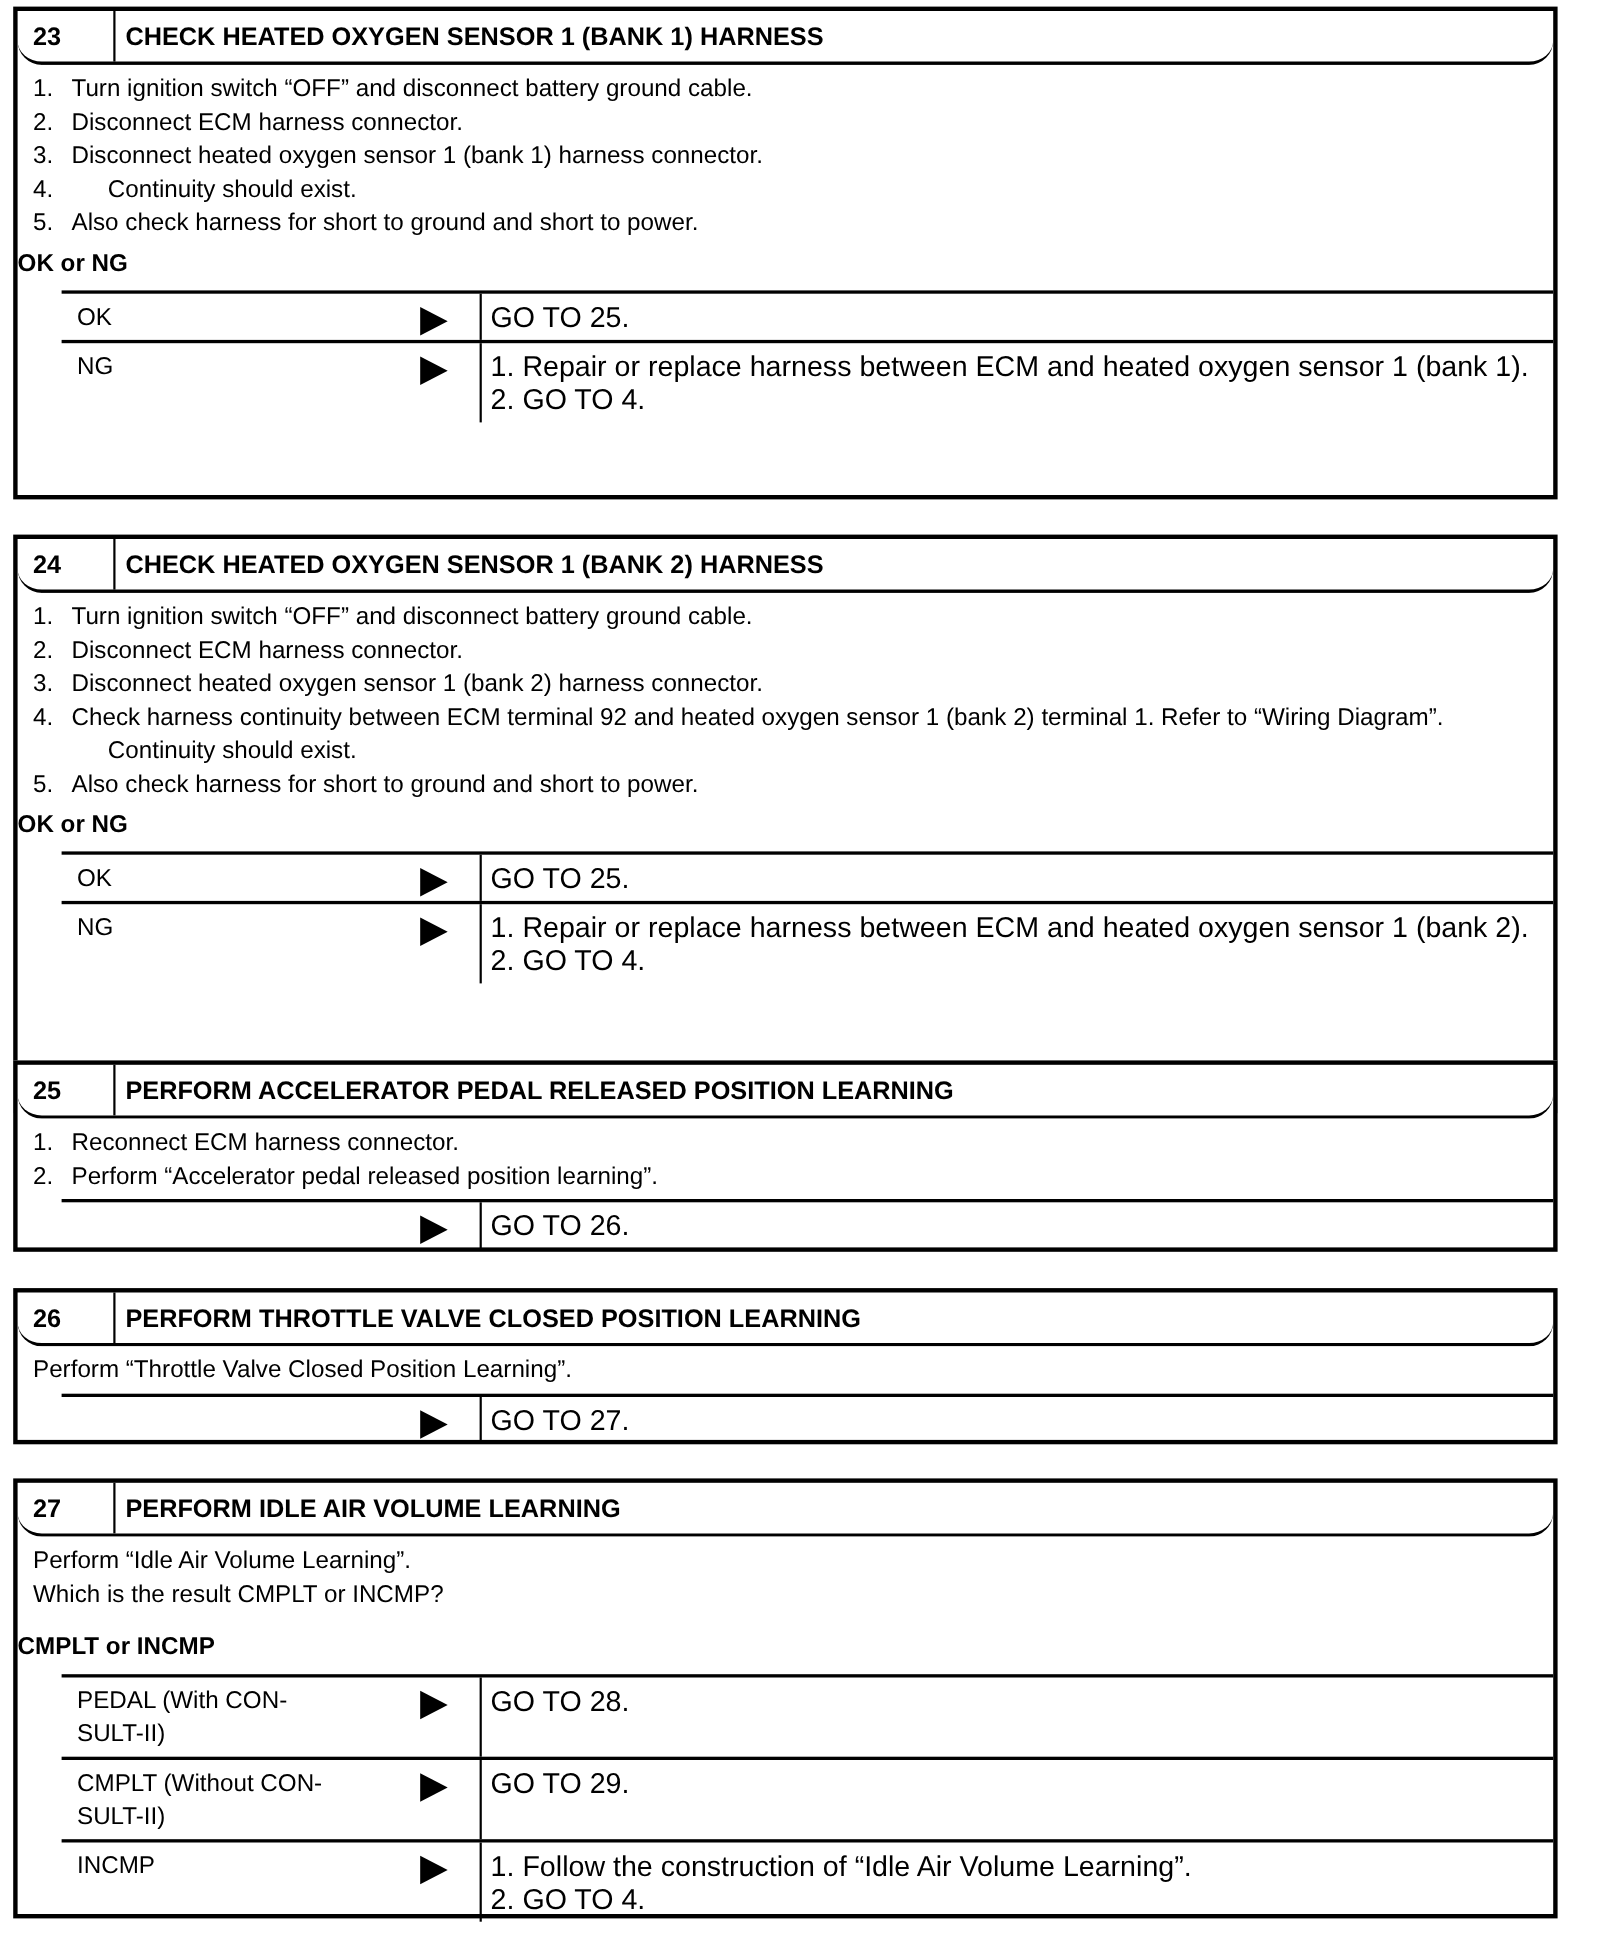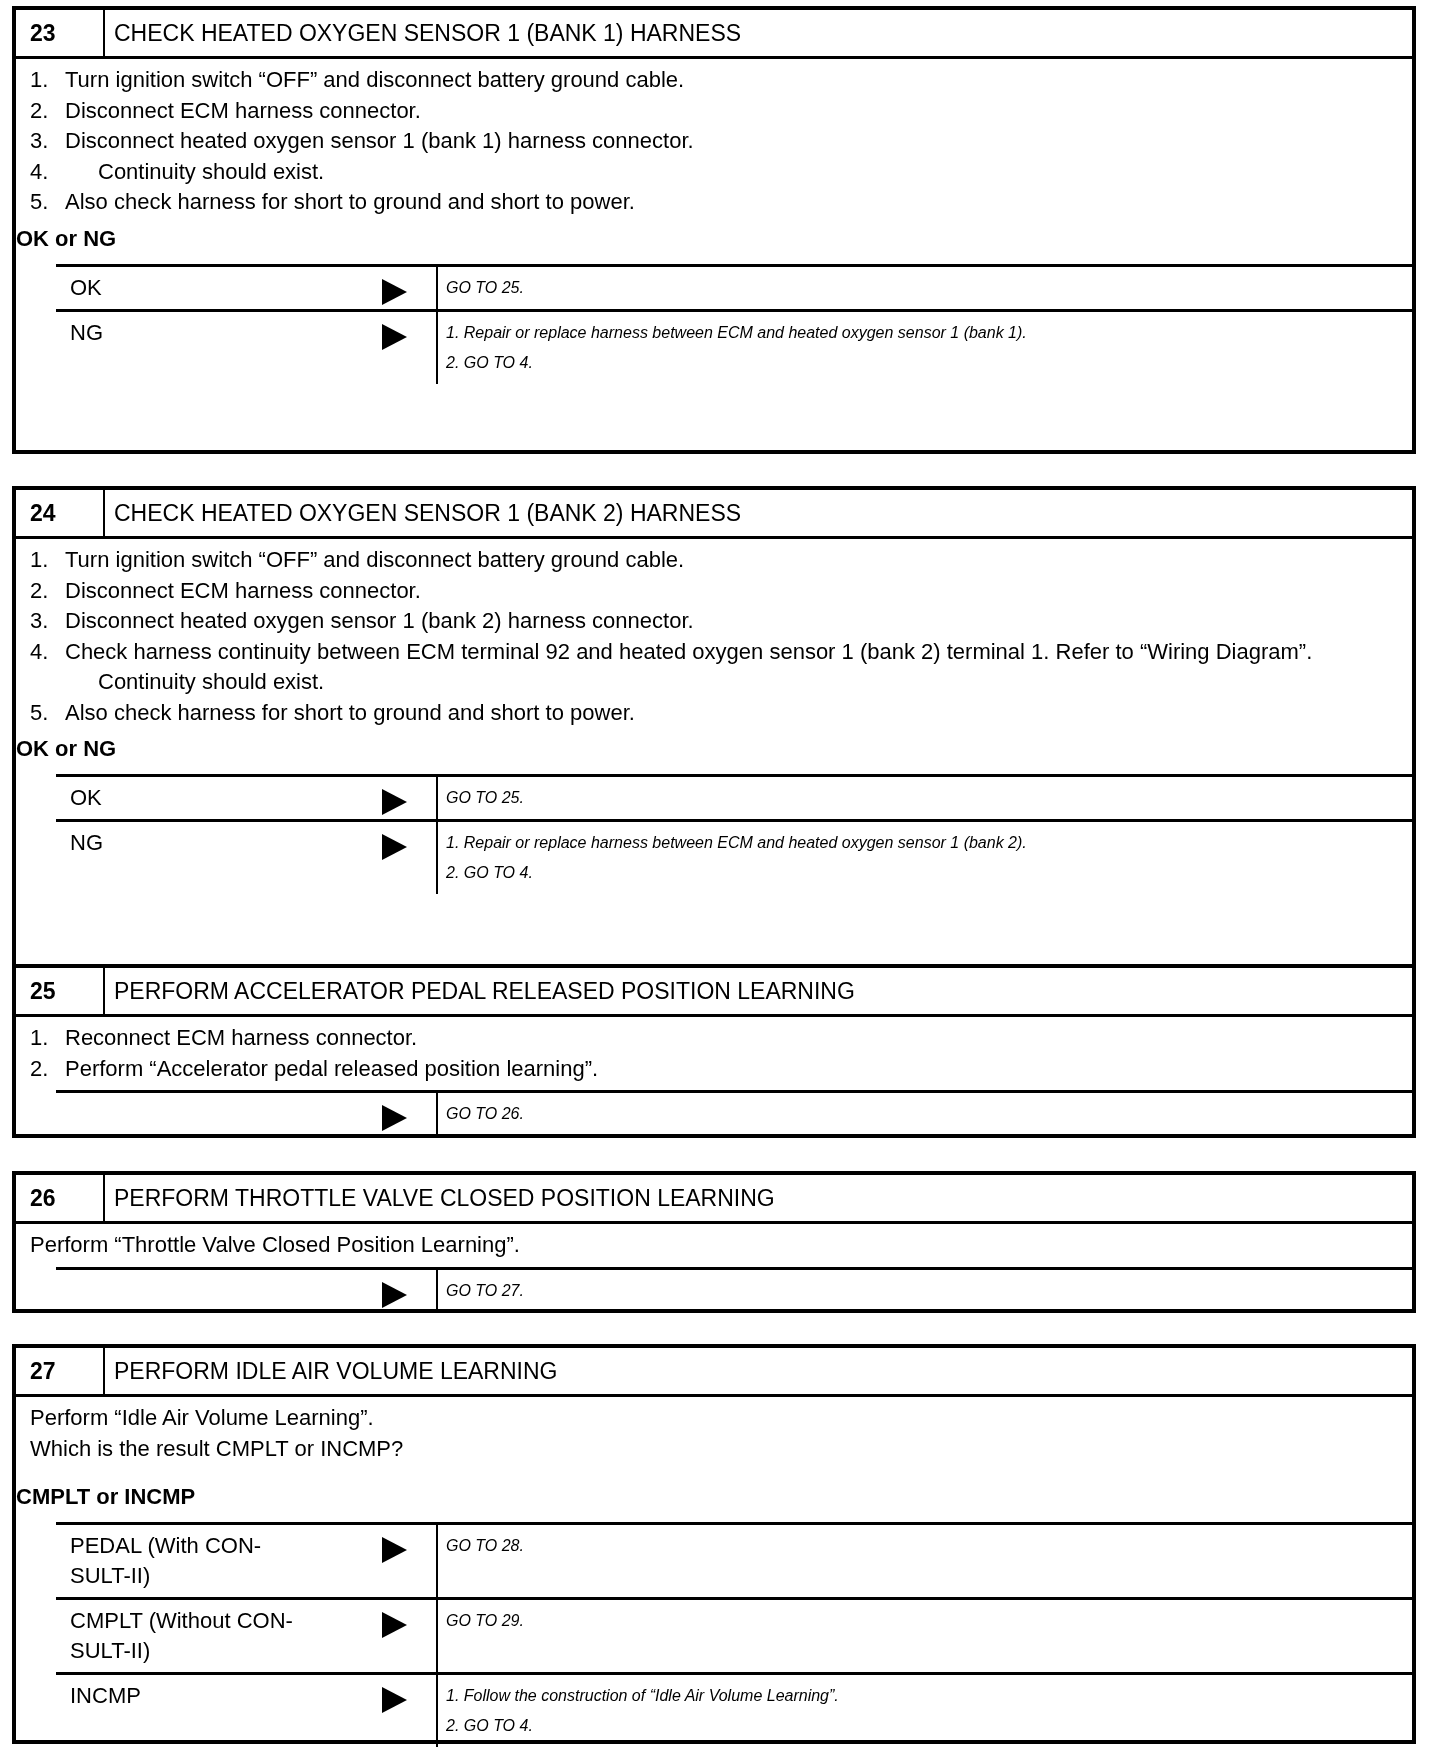--- a/index.html
+++ b/index.html
@@ -5,28 +5,28 @@
   html, body { margin: 0; padding: 0; background: #ffffff; }
   body {
     width: 1456px; height: 1758px; position: relative; overflow: hidden;
     font-family: "Liberation Sans", sans-serif; color: #000;
   }
   .block {
     position: absolute; left: 12px; width: 1404px;
     border: 4px solid #000; box-sizing: border-box; background: #fff;
   }
   .hdr {
-    display: flex; height: 46px; border-bottom: 3px solid #000; box-sizing: content-box;
+    display: flex; height: 46px; border-bottom: 3px solid #000; box-sizing: content-box; border-radius: 22px;
   }
   .hdr .num {
     width: 89px; border-right: 2px solid #000; font-weight: bold; font-size: 23px;
     line-height: 46px; padding-left: 14px; box-sizing: border-box;
   }
   .hdr .title {
-    flex: 1; font-weight: normal; font-size: 23px; line-height: 46px; padding-left: 9px;
+    flex: 1; font-weight: bold; font-size: 23px; line-height: 46px; padding-left: 9px;
   }
   .body {
     font-size: 22px; line-height: 30.5px; padding: 6px 14px 6px 14px;
   }
   .body ol { margin: 0; padding: 0; list-style: none; }
   .body li { position: relative; padding-left: 35px; }
   .body li .n { position: absolute; left: 0; }
   .body .note { font-weight: normal; padding-left: 68px; }
   .body .bold { font-weight: normal; }
   .decision {
@@ -40,21 +40,21 @@
     width: 382px; border-right: 2px solid #000; box-sizing: border-box;
     font-size: 22px; line-height: 30px; padding: 6px 14px; position: relative;
   }
   .row .cond .lbl { display: block; width: 250px; }
   .row .cond .arrow {
     position: absolute; left: 326px; top: 12px;
     width: 0; height: 0; border-top: 13px solid transparent;
     border-bottom: 13px solid transparent; border-left: 25px solid #000;
   }
   .row .action {
-    flex: 1; font-size: 16px; line-height: 30px; padding: 6px 8px; font-style: italic;
+    flex: 1; font-size: 26px; line-height: 30px; padding: 6px 8px;
   }
   .row .action .line { display: block; }
 </style>
 </head>
 <body>
 
 <div class="block" style="top:6px; height:448px;">
   <div class="hdr">
     <div class="num">23</div>
     <div class="title">CHECK HEATED OXYGEN SENSOR 1 (BANK 1) HARNESS</div>

